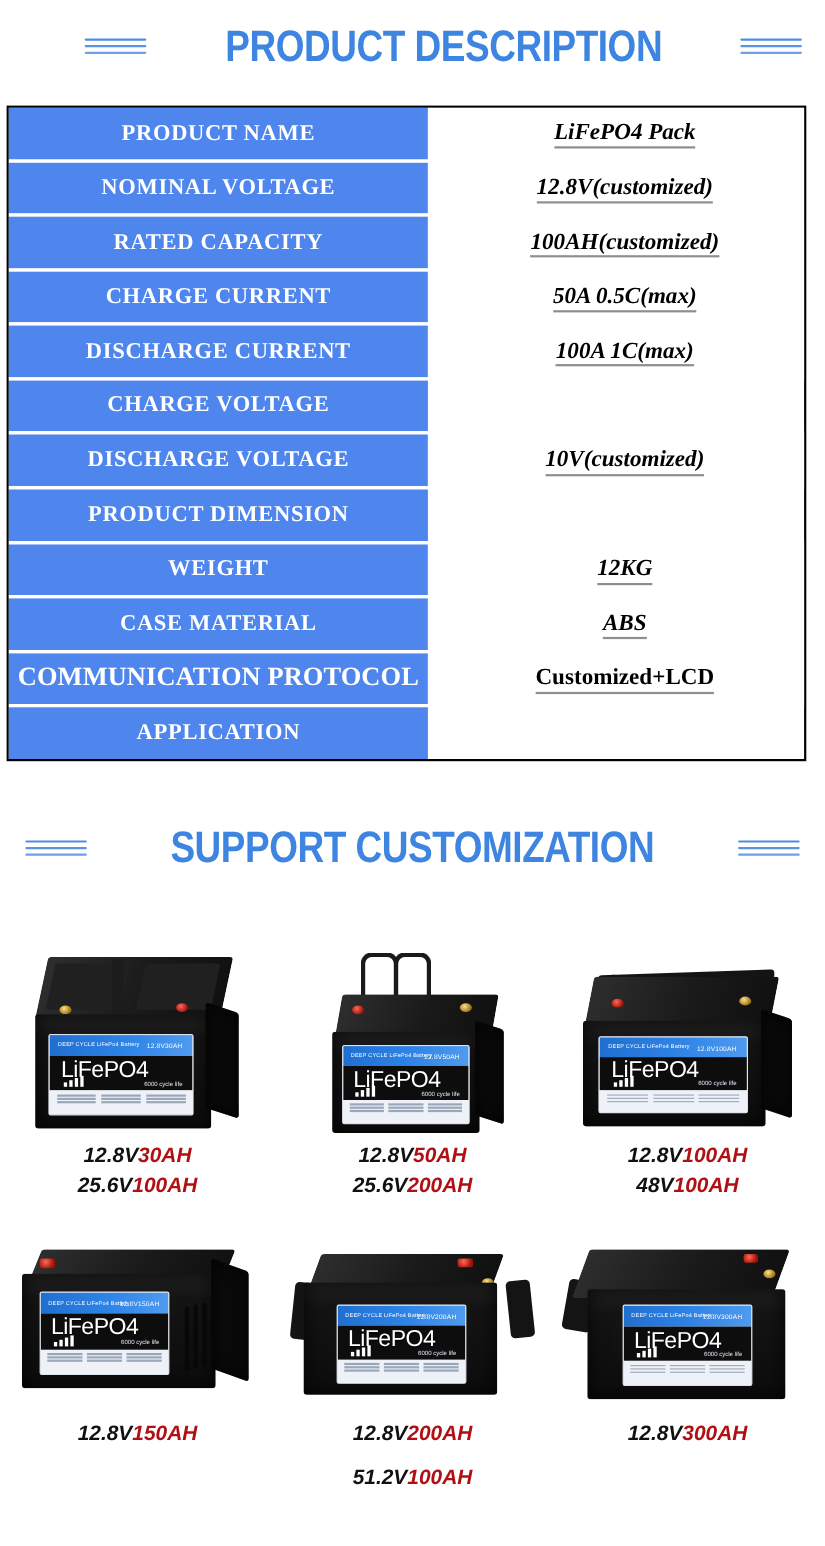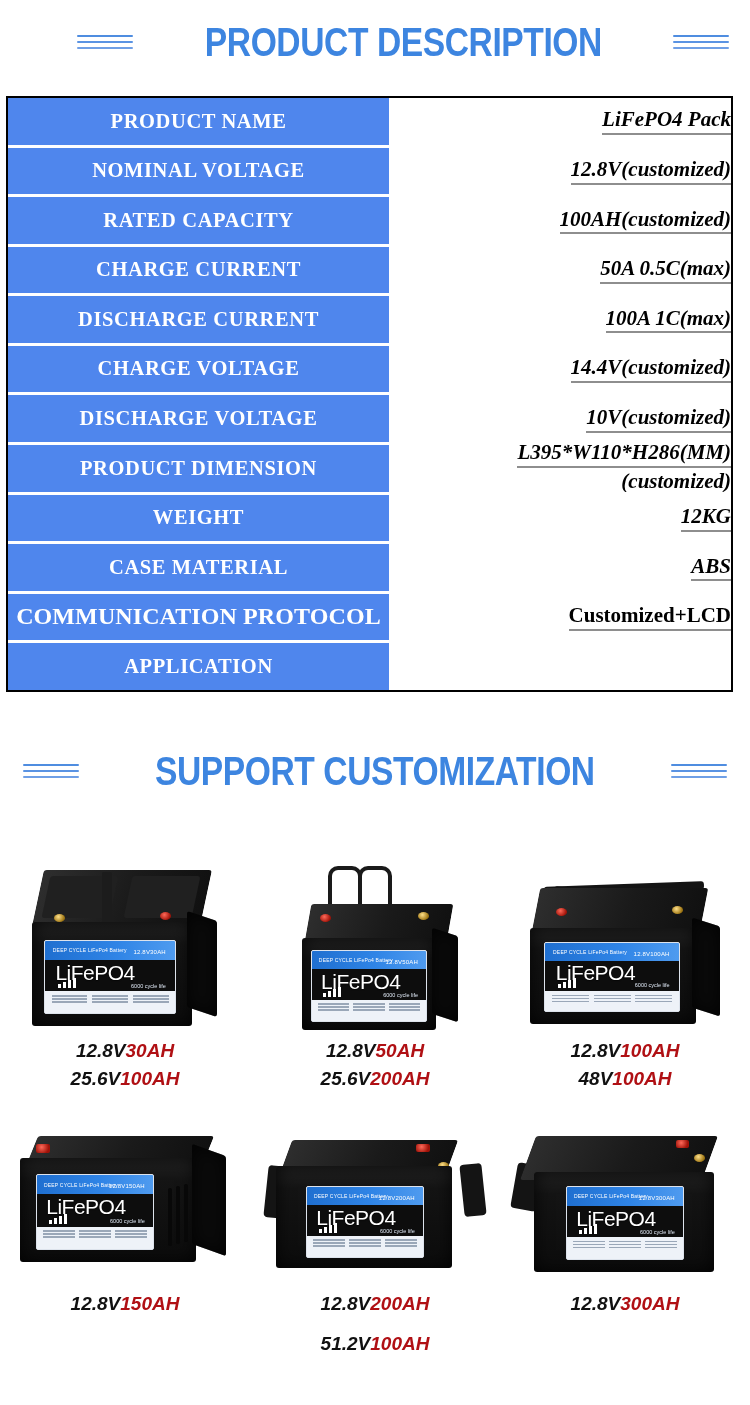--- a/index.html
+++ b/index.html
@@ -53,21 +53,21 @@
     font-size: 20.5px;
     letter-spacing: 0.6px;
     display: flex; align-items: center; justify-content: center;
     text-align: center;
     line-height: 1.05;
   }
   .slabel.tight { font-size: 24px; letter-spacing: 0.1px; }
   .svalue {
     flex: 1 1 auto;
     background: #ffffff;
-    display: flex; flex-direction: column; align-items: flex-end;
+    display: flex; flex-direction: column; align-items: center;
     justify-content: center;
     padding-left: 16px;
     gap: 1px;
   }
   .svalue span {
     font-family: "Liberation Serif", serif;
     font-weight: 700;
     font-style: italic;
     font-size: 21px;
     color: #000000;
@@ -202,38 +202,31 @@
 
     <div class="srow">
       <div class="slabel">DISCHARGE CURRENT</div>
       <div class="svalue">
           <span>100A 1C(max)</span>
         </div>
     </div>
 
     <div class="srow">
       <div class="slabel">CHARGE VOLTAGE</div>
-      <div class="svalue">
-          <span>14.4V(customized)</span>
-        </div>
     </div>
 
     <div class="srow">
       <div class="slabel">DISCHARGE VOLTAGE</div>
       <div class="svalue">
           <span>10V(customized)</span>
         </div>
     </div>
 
     <div class="srow">
       <div class="slabel">PRODUCT DIMENSION</div>
-      <div class="svalue">
-        <span>L395*W110*H286(MM)</span>
-        <span>(customized)</span>
-      </div>
     </div>
 
     <div class="srow">
       <div class="slabel">WEIGHT</div>
       <div class="svalue">
           <span>12KG</span>
         </div>
     </div>
 
     <div class="srow">

